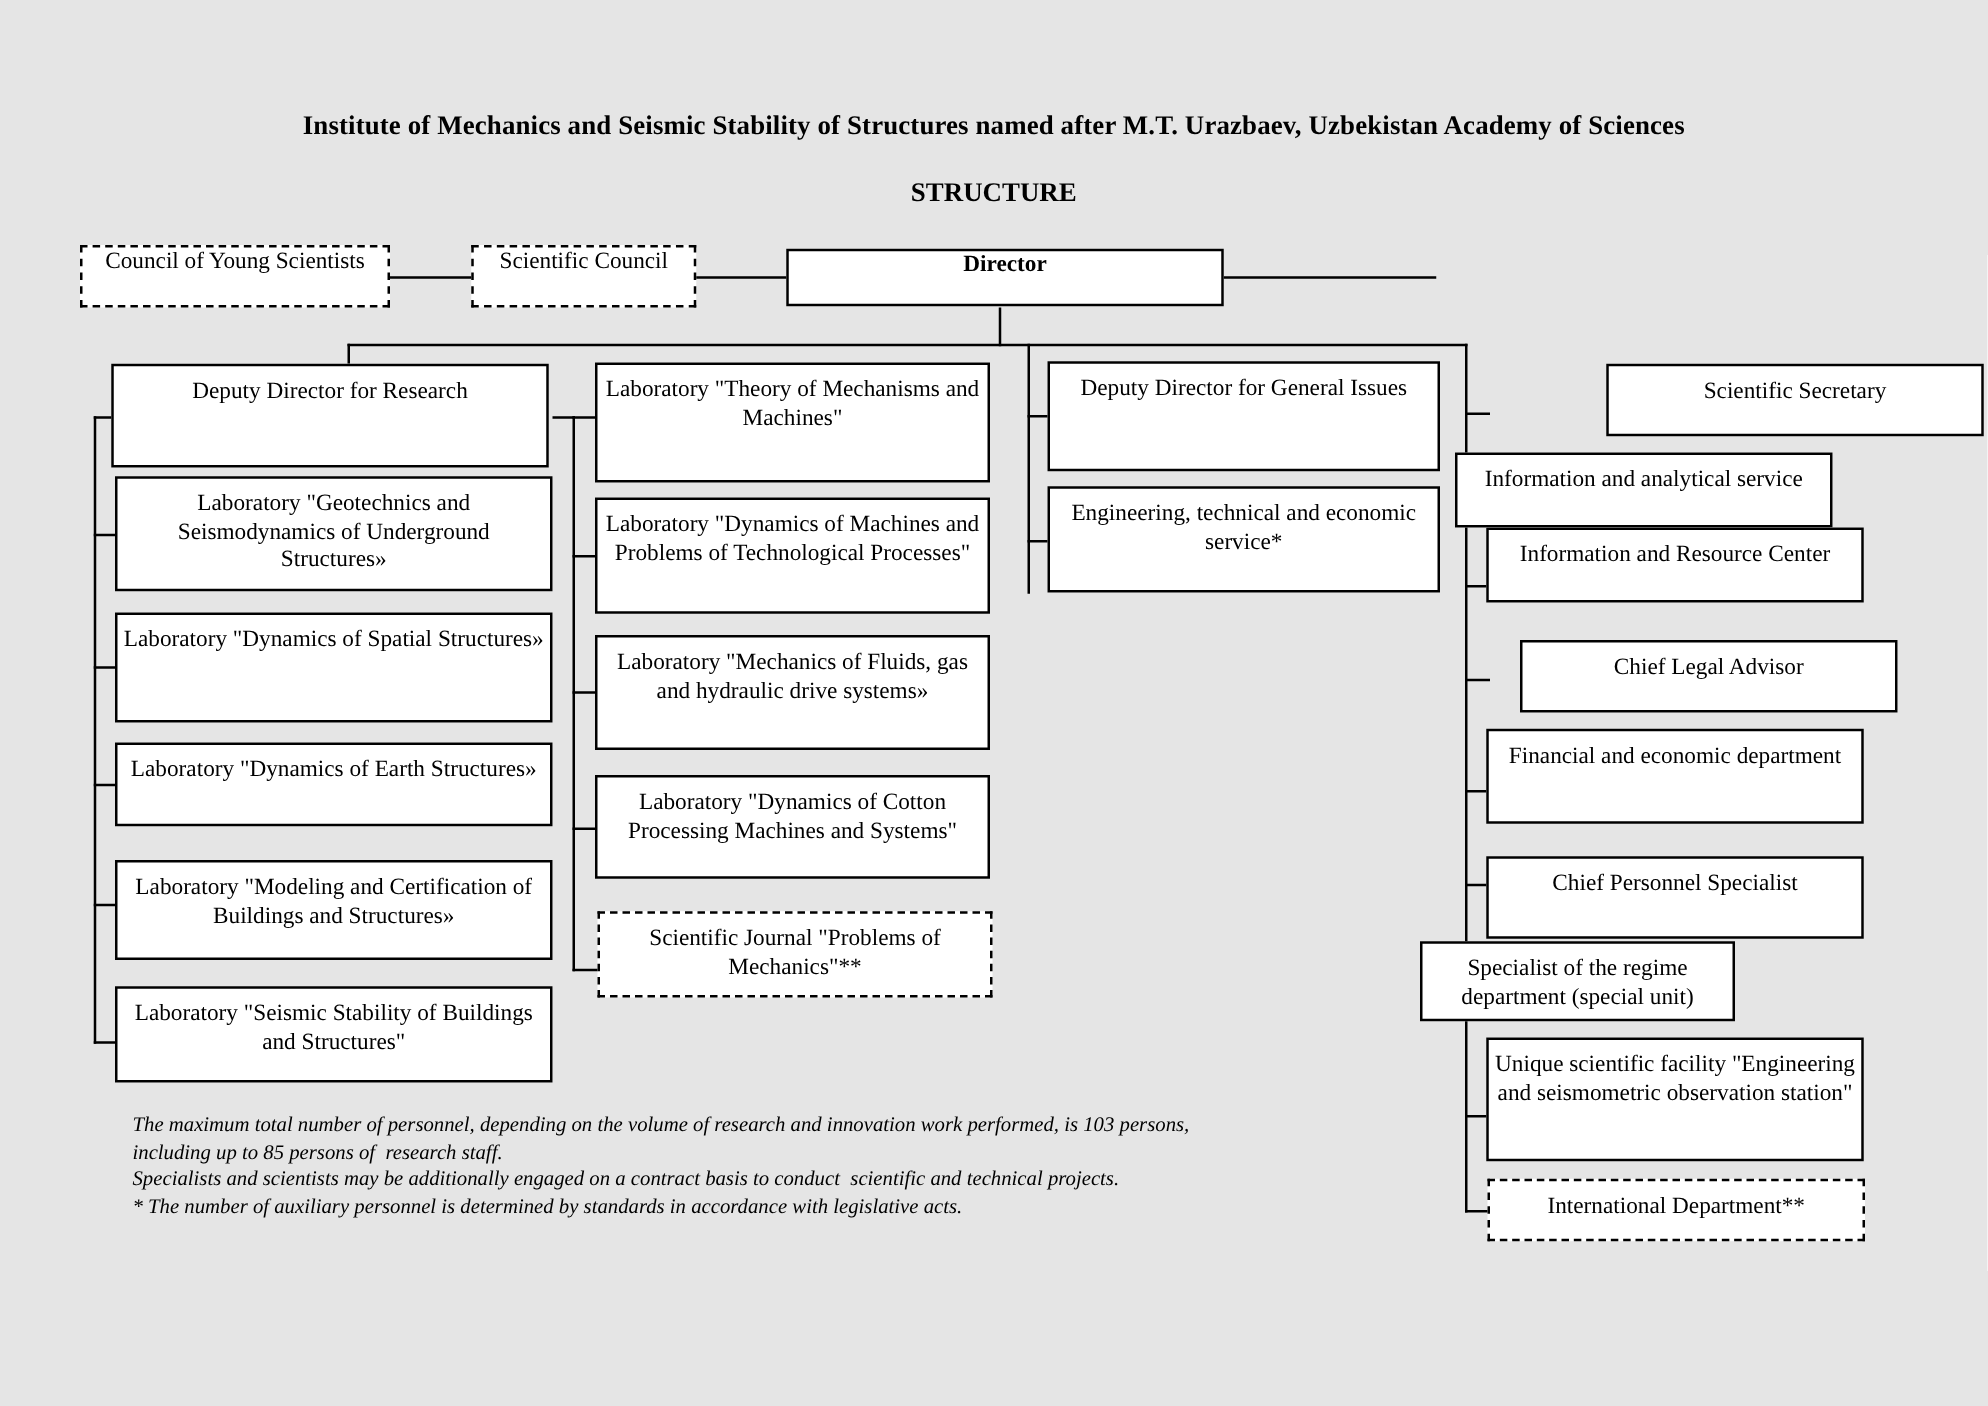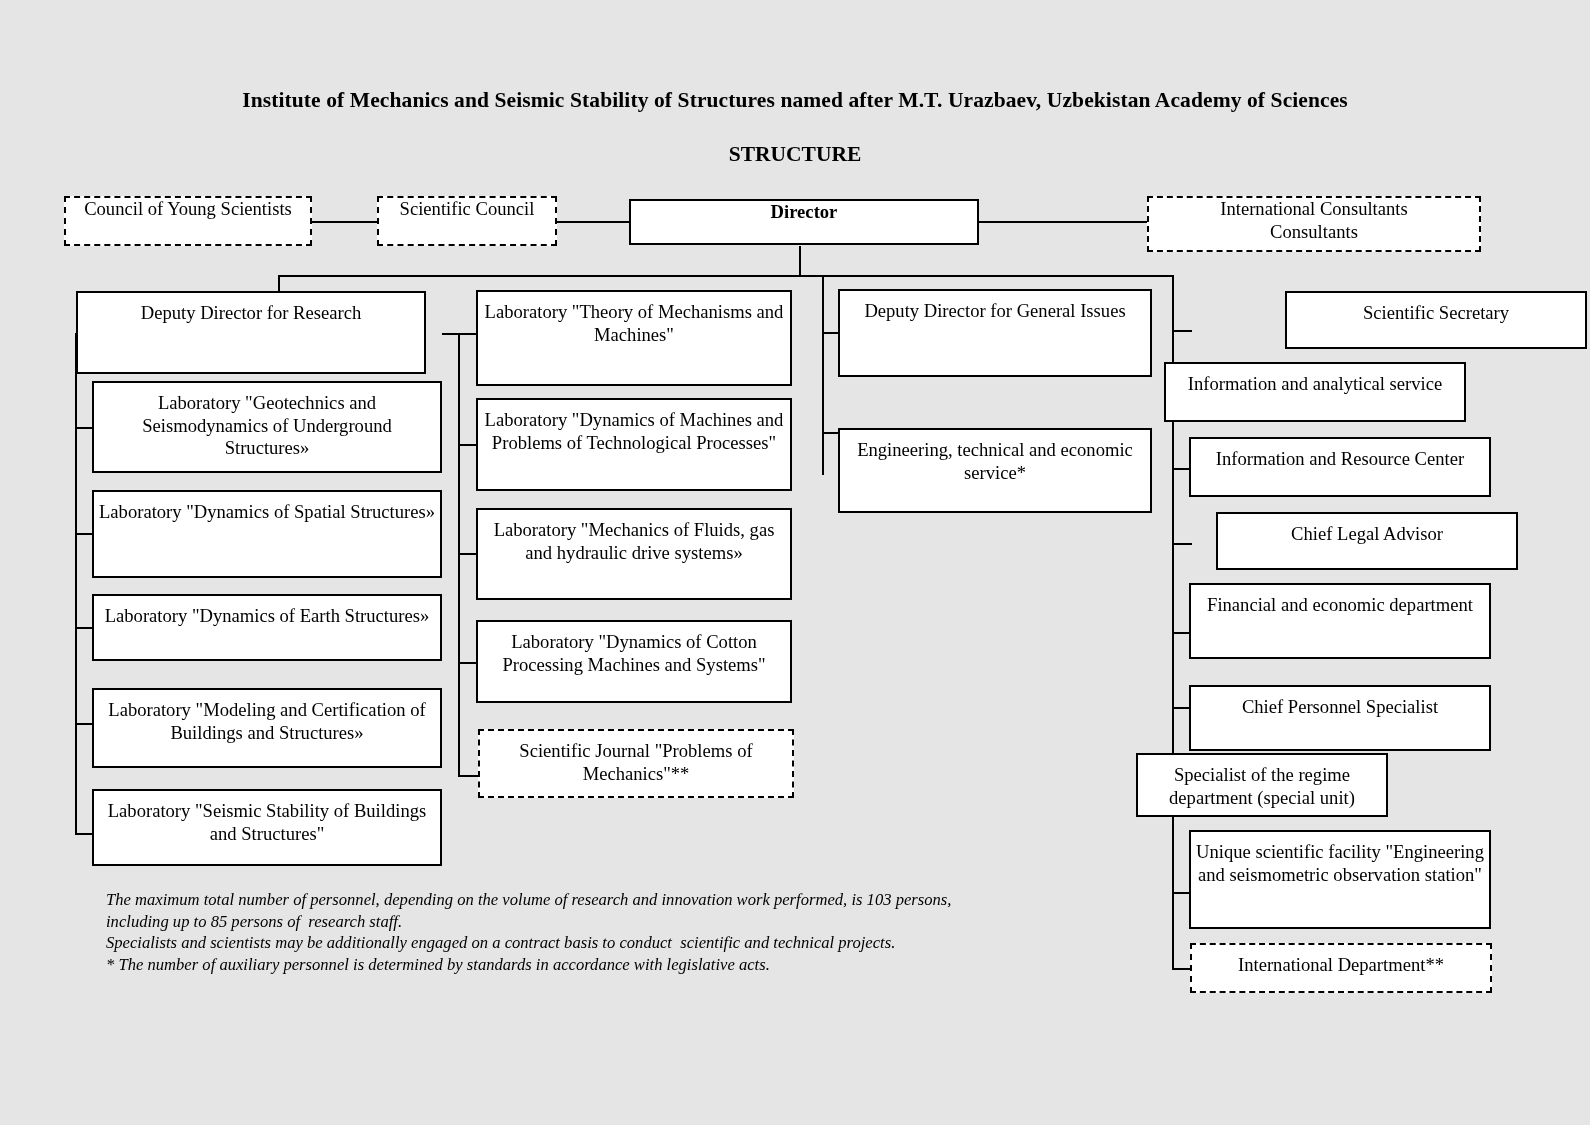--- a/index.html
+++ b/index.html
@@ -99,32 +99,28 @@
   </div>
 
   <div class="node dashed vcenter" style="left:377px; top:196px; width:180px; height:50px;">
     <span>Scientific Council</span>
   </div>
 
   <div class="node bold-label vcenter" style="left:629px; top:199px; width:350px; height:46px;">
     <span>Director</span>
   </div>
 
-  <div class="node dashed vcenter" style="left:1147px; top:196px; width:334px; height:56px;">
-    <span style="white-space:pre-line;">International Consultants
-Consultants</span>
-  </div>
 
   <div class="line vline" style="left:75px; top:333px; height:502px;"></div>
 
   <div class="line vline" style="left:278px; top:275px; height:16px;"></div>
 
   <div class="line hline" style="left:75px; top:333px; width:19px;"></div>
 
-  <div class="node" style="left:76px; top:291px; width:350px; height:83px;">
+  <div class="node" style="left:89px; top:291px; width:350px; height:83px;">
     <span>Deputy Director for Research</span>
   </div>
 
   <div class="line hline" style="left:75px; top:427px; width:19px;"></div>
   <div class="line hline" style="left:75px; top:533px; width:19px;"></div>
   <div class="line hline" style="left:75px; top:627px; width:19px;"></div>
   <div class="line hline" style="left:75px; top:723px; width:19px;"></div>
   <div class="line hline" style="left:75px; top:833px; width:19px;"></div>
 
   <div class="node" style="left:92px; top:381px; width:350px; height:92px;">
@@ -170,21 +166,21 @@
   </div>
 
   <div class="line vline" style="left:822px; top:275px; height:200px;"></div>
 
   <div class="line hline" style="left:822px; top:332px; width:18px;"></div>
   <div class="line hline" style="left:822px; top:432px; width:18px;"></div>
 
   <div class="node" style="left:838px; top:289px; width:314px; height:88px;">
     <span>Deputy Director for General Issues</span>
   </div>
-  <div class="node" style="left:838px; top:389px; width:314px; height:85px;margin-top:39px;">
+  <div class="node" style="left:838px; top:389px; width:314px; height:85px;">
     <span>Engineering, technical and economic service*</span>
   </div>
 
   <div class="line vline" style="left:1172px; top:275px; height:695px;"></div>
 
   <div class="line hline" style="left:1172px; top:330px; width:20px;"></div>
   <div class="line hline" style="left:1172px; top:393px; width:20px;"></div>
   <div class="line hline" style="left:1172px; top:468px; width:20px;"></div>
   <div class="line hline" style="left:1172px; top:543px; width:20px;"></div>
   <div class="line hline" style="left:1172px; top:632px; width:20px;"></div>
@@ -192,21 +188,21 @@
   <div class="line hline" style="left:1172px; top:795px; width:20px;"></div>
   <div class="line hline" style="left:1172px; top:892px; width:20px;"></div>
   <div class="line hline" style="left:1172px; top:968px; width:22px;"></div>
 
   <div class="node" style="left:1245px; top:291px; width:302px; height:58px;margin-left:40px;">
     <span>Scientific Secretary</span>
   </div>
   <div class="node" style="left:1164px; top:362px; width:302px; height:60px;">
     <span>Information and analytical service</span>
   </div>
-  <div class="node" style="left:1189px; top:437px; width:302px; height:60px;">
+  <div class="node" style="left:1189px; top:422px; width:302px; height:60px;">
     <span>Information and Resource Center</span>
   </div>
   <div class="node" style="left:1189px; top:512px; width:302px; height:58px;margin-left:27px;">
     <span>Chief Legal Advisor</span>
   </div>
   <div class="node" style="left:1189px; top:583px; width:302px; height:76px;">
     <span>Financial and economic department</span>
   </div>
   <div class="node" style="left:1189px; top:685px; width:302px; height:66px;">
     <span>Chief Personnel Specialist</span>

